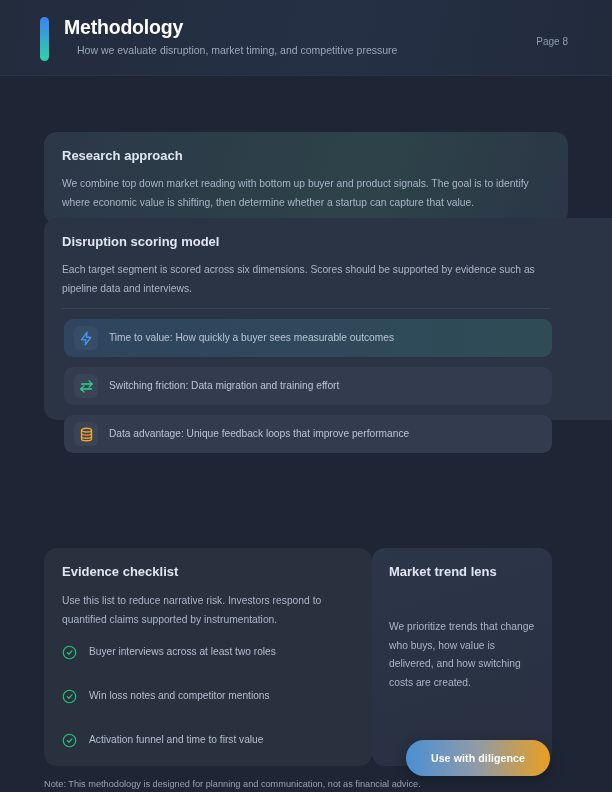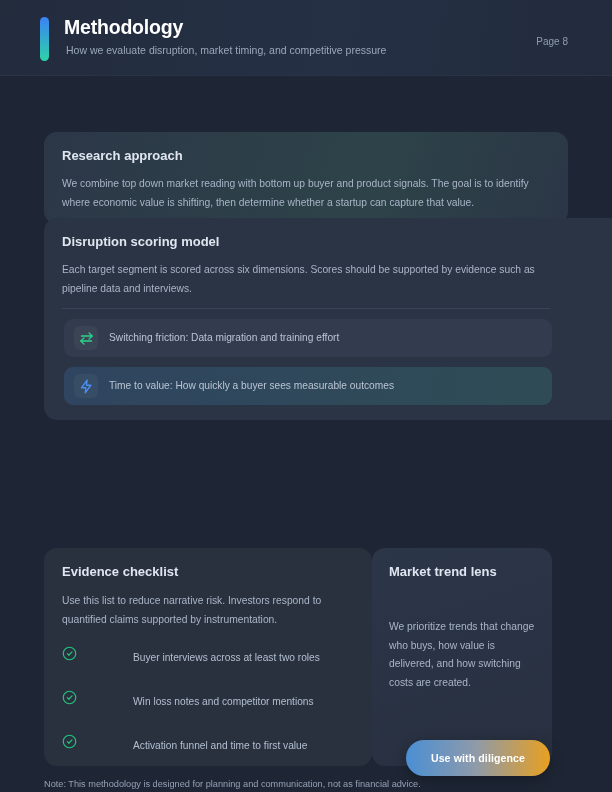--- a/index.html
+++ b/index.html
@@ -61,21 +61,21 @@
     color: #ffffff;
     letter-spacing: -0.2px;
     line-height: 24px;
     margin: 0;
     white-space: nowrap;
   }
   .page-subtitle {
     font-size: 10.5px;
     color: #9aa7ba;
     line-height: 14px;
-    margin: 4px 0 0 2px;
+    margin: 4px 0 0 13px;
     white-space: nowrap;
   }
   .page-number {
     position: absolute;
     right: 20px;
     top: 21px;
     font-size: 10px;
     color: #8f9db2;
     white-space: nowrap;
   }
@@ -191,24 +191,23 @@
     width: 288px;
   }
   .check-list {
     position: absolute;
     left: 18px;
     top: 97px;
     width: 292px;
   }
   .check-item {
     display: flex;
-    align-items: flex-end;
+    align-items: flex-start;
     height: 20px;
     margin-bottom: 24px;
-    gap: 44px;
   }
   .check-text {
     font-size: 10.2px;
     color: #b3bfd0;
     margin-left: 12px;
     line-height: 14px;
     white-space: nowrap;
   }
 
   #card-trend {
@@ -278,41 +277,52 @@
     <p class="card-body">We combine top down market reading with bottom up buyer and product signals. The goal is to identify where economic value is shifting, then determine whether a startup can capture that value.</p>
   </div>
 
   <div class="card" id="card-scoring">
     <h2 class="card-title">Disruption scoring model</h2>
     <p class="card-body">Each target segment is scored across six dimensions. Scores should be supported by evidence such as pipeline data and interviews.</p>
     <div class="divider"></div>
 
     <div class="feature-list">
 
+      <div class="feature-item highlight">
+        <span class="feature-icon">
+          <svg width="15" height="15" viewBox="0 0 24 24" fill="none" stroke="#4a90f0" stroke-width="2.1" stroke-linecap="round" stroke-linejoin="round">
+            <polygon points="13 2 4 14 11 14 10 22 19 10 12 10 13 2"></polygon>
+          </svg>
+        </span>
+        <span class="feature-text">Time to value: How quickly a buyer sees measurable outcomes</span>
+      </div>
+
       <div class="feature-item">
         <span class="feature-icon">
           <svg width="15" height="15" viewBox="0 0 24 24" fill="none" stroke="#2dd48a" stroke-width="2.1" stroke-linecap="round" stroke-linejoin="round">
             <polyline points="16 3 21 8 16 13"></polyline>
             <line x1="21" y1="8" x2="4" y2="8"></line>
             <polyline points="8 21 3 16 8 11"></polyline>
             <line x1="3" y1="16" x2="20" y2="16"></line>
           </svg>
         </span>
         <span class="feature-text">Switching friction: Data migration and training effort</span>
       </div>
 
-      <div class="feature-item highlight">
+      <div class="feature-item">
         <span class="feature-icon">
-          <svg width="15" height="15" viewBox="0 0 24 24" fill="none" stroke="#4a90f0" stroke-width="2.1" stroke-linecap="round" stroke-linejoin="round">
-            <polygon points="13 2 4 14 11 14 10 22 19 10 12 10 13 2"></polygon>
-          </svg>
-        </span>
-        <span class="feature-text">Time to value: How quickly a buyer sees measurable outcomes</span>
-      </div>
-
+          <svg width="15" height="15" viewBox="0 0 24 24" fill="none" stroke="#f5a623" stroke-width="2.1" stroke-linecap="round" stroke-linejoin="round">
+            <ellipse cx="12" cy="5" rx="8" ry="3"></ellipse>
+            <path d="M4 5v14c0 1.66 3.58 3 8 3s8-1.34 8-3V5"></path>
+            <path d="M4 10c0 1.66 3.58 3 8 3s8-1.34 8-3"></path>
+            <path d="M4 15c0 1.66 3.58 3 8 3s8-1.34 8-3"></path>
+          </svg>
+        </span>
+        <span class="feature-text">Data advantage: Unique feedback loops that improve performance</span>
+      </div>
 
     </div>
   </div>
 
   <div class="card" id="card-evidence">
     <h2 class="card-title">Evidence checklist</h2>
     <p class="card-body">Use this list to reduce narrative risk. Investors respond to quantified claims supported by instrumentation.</p>
 
     <div class="check-list">
 

